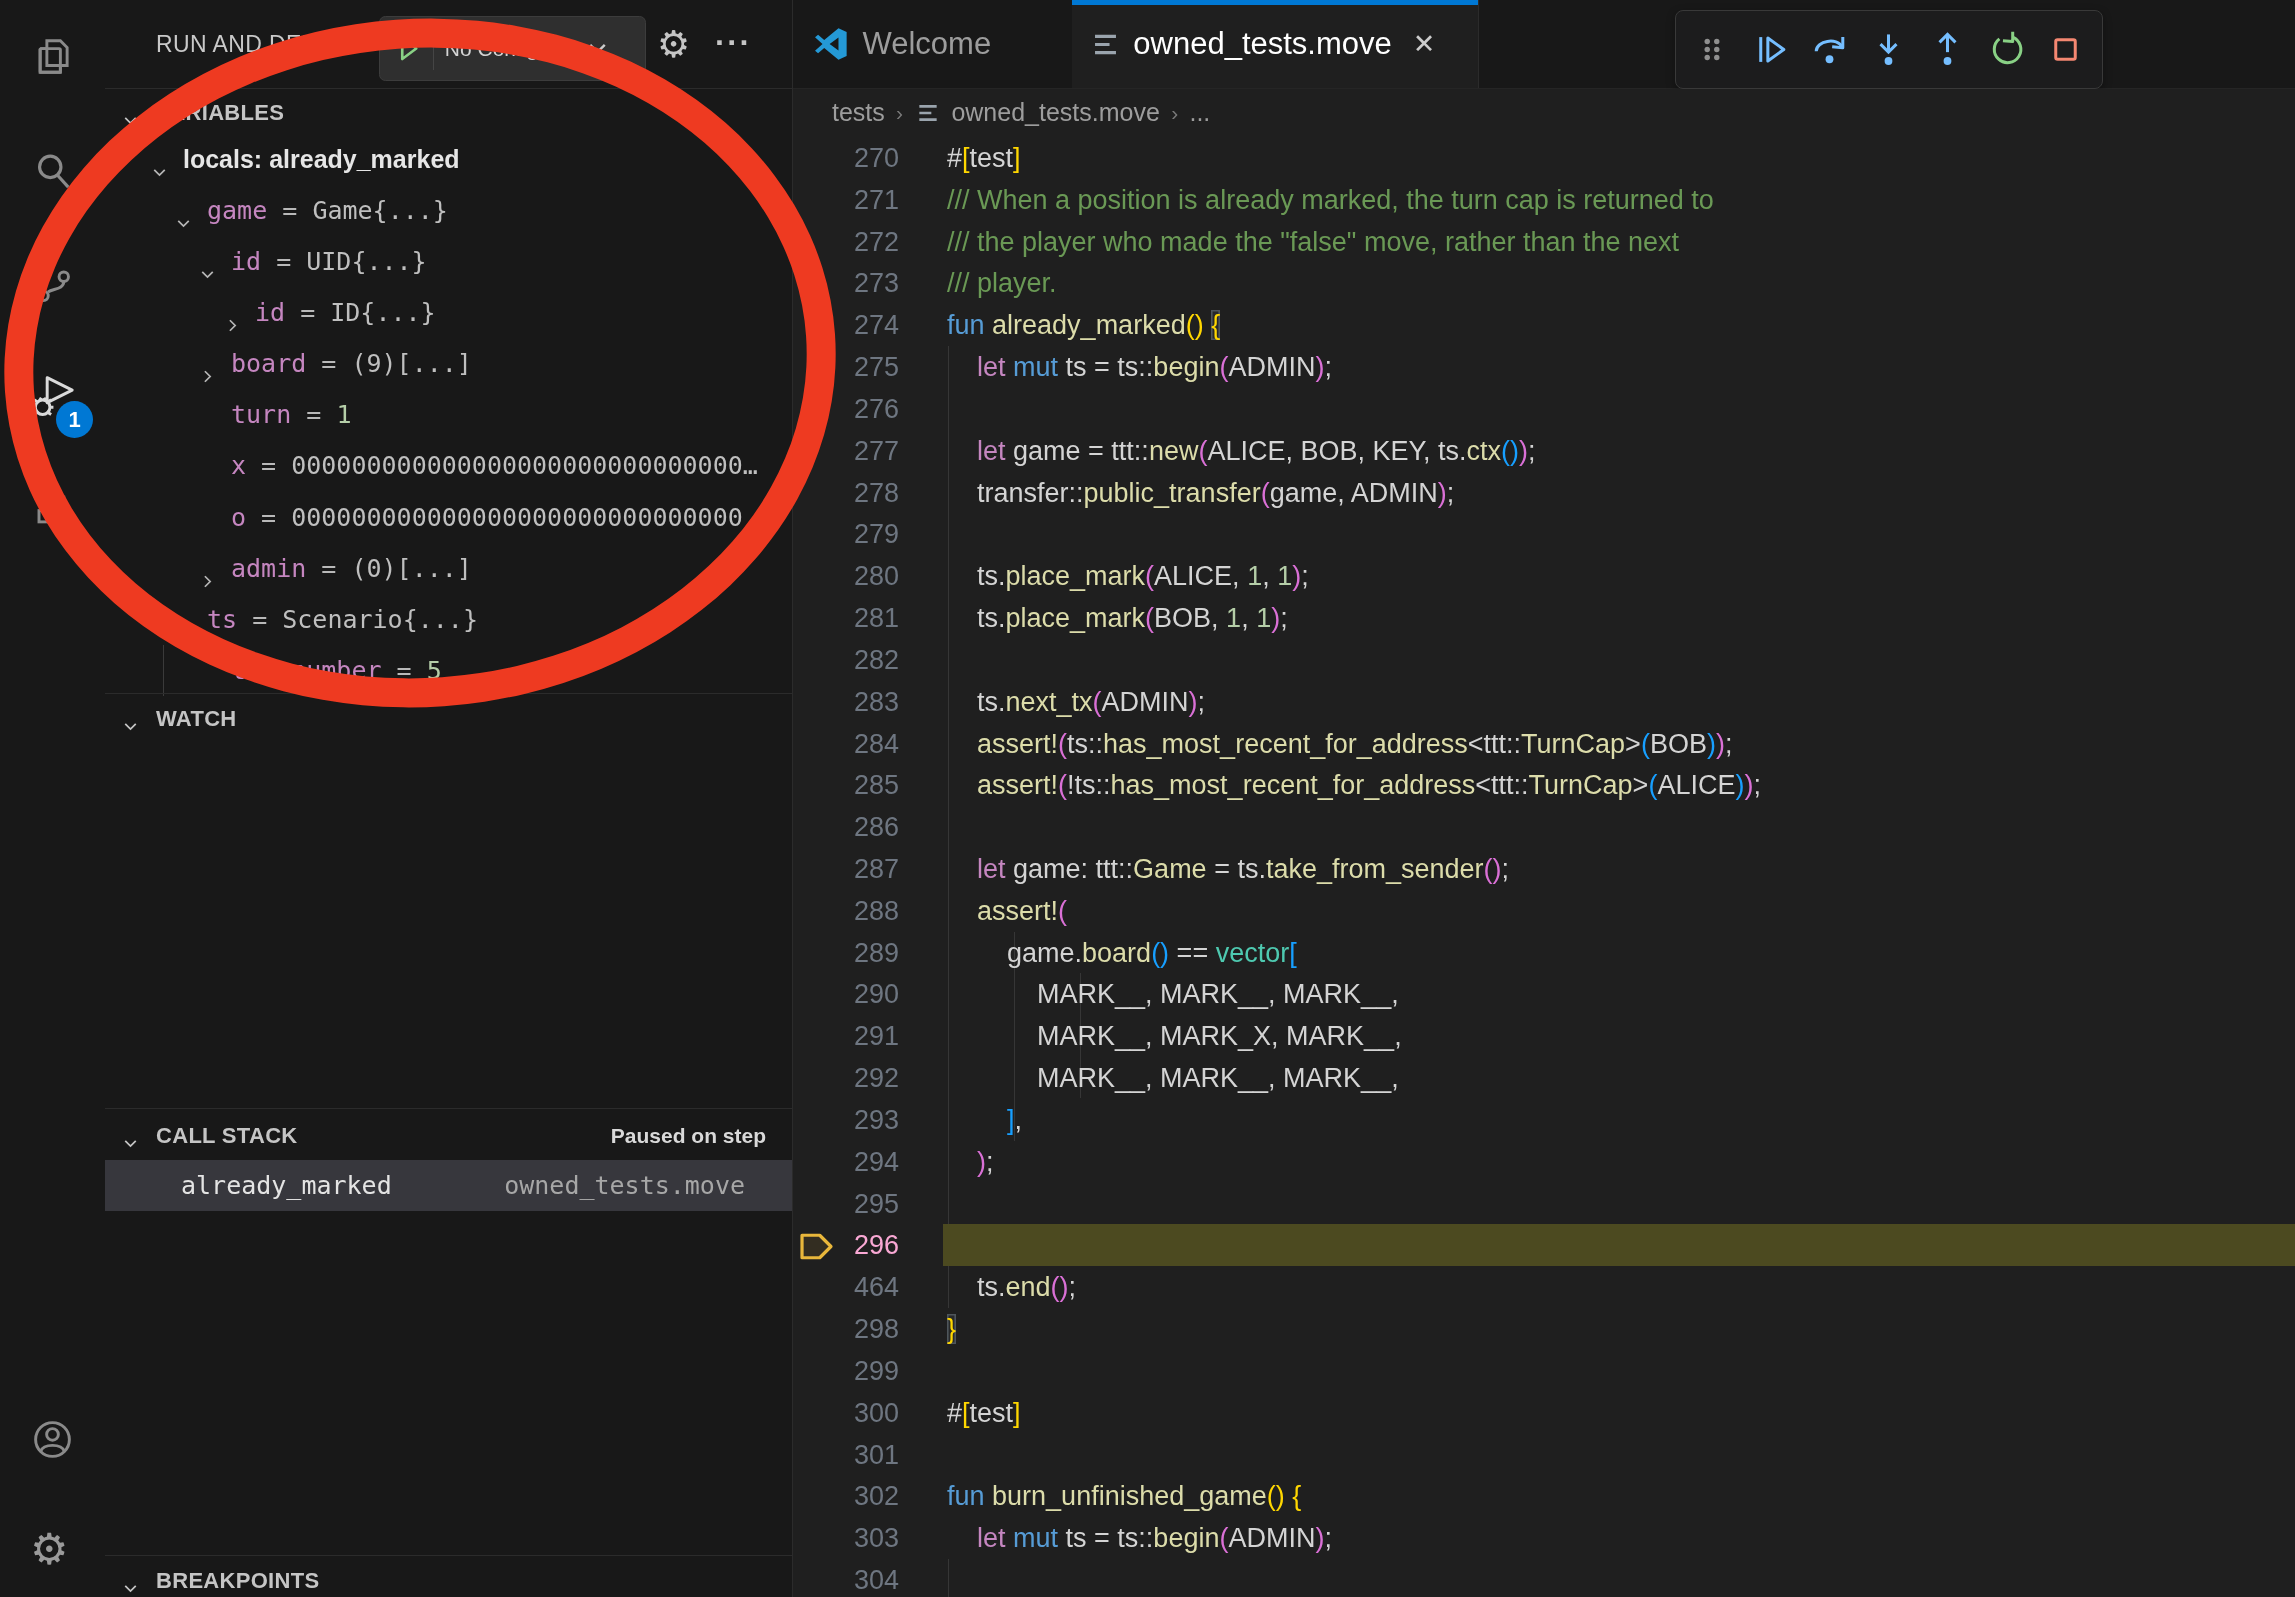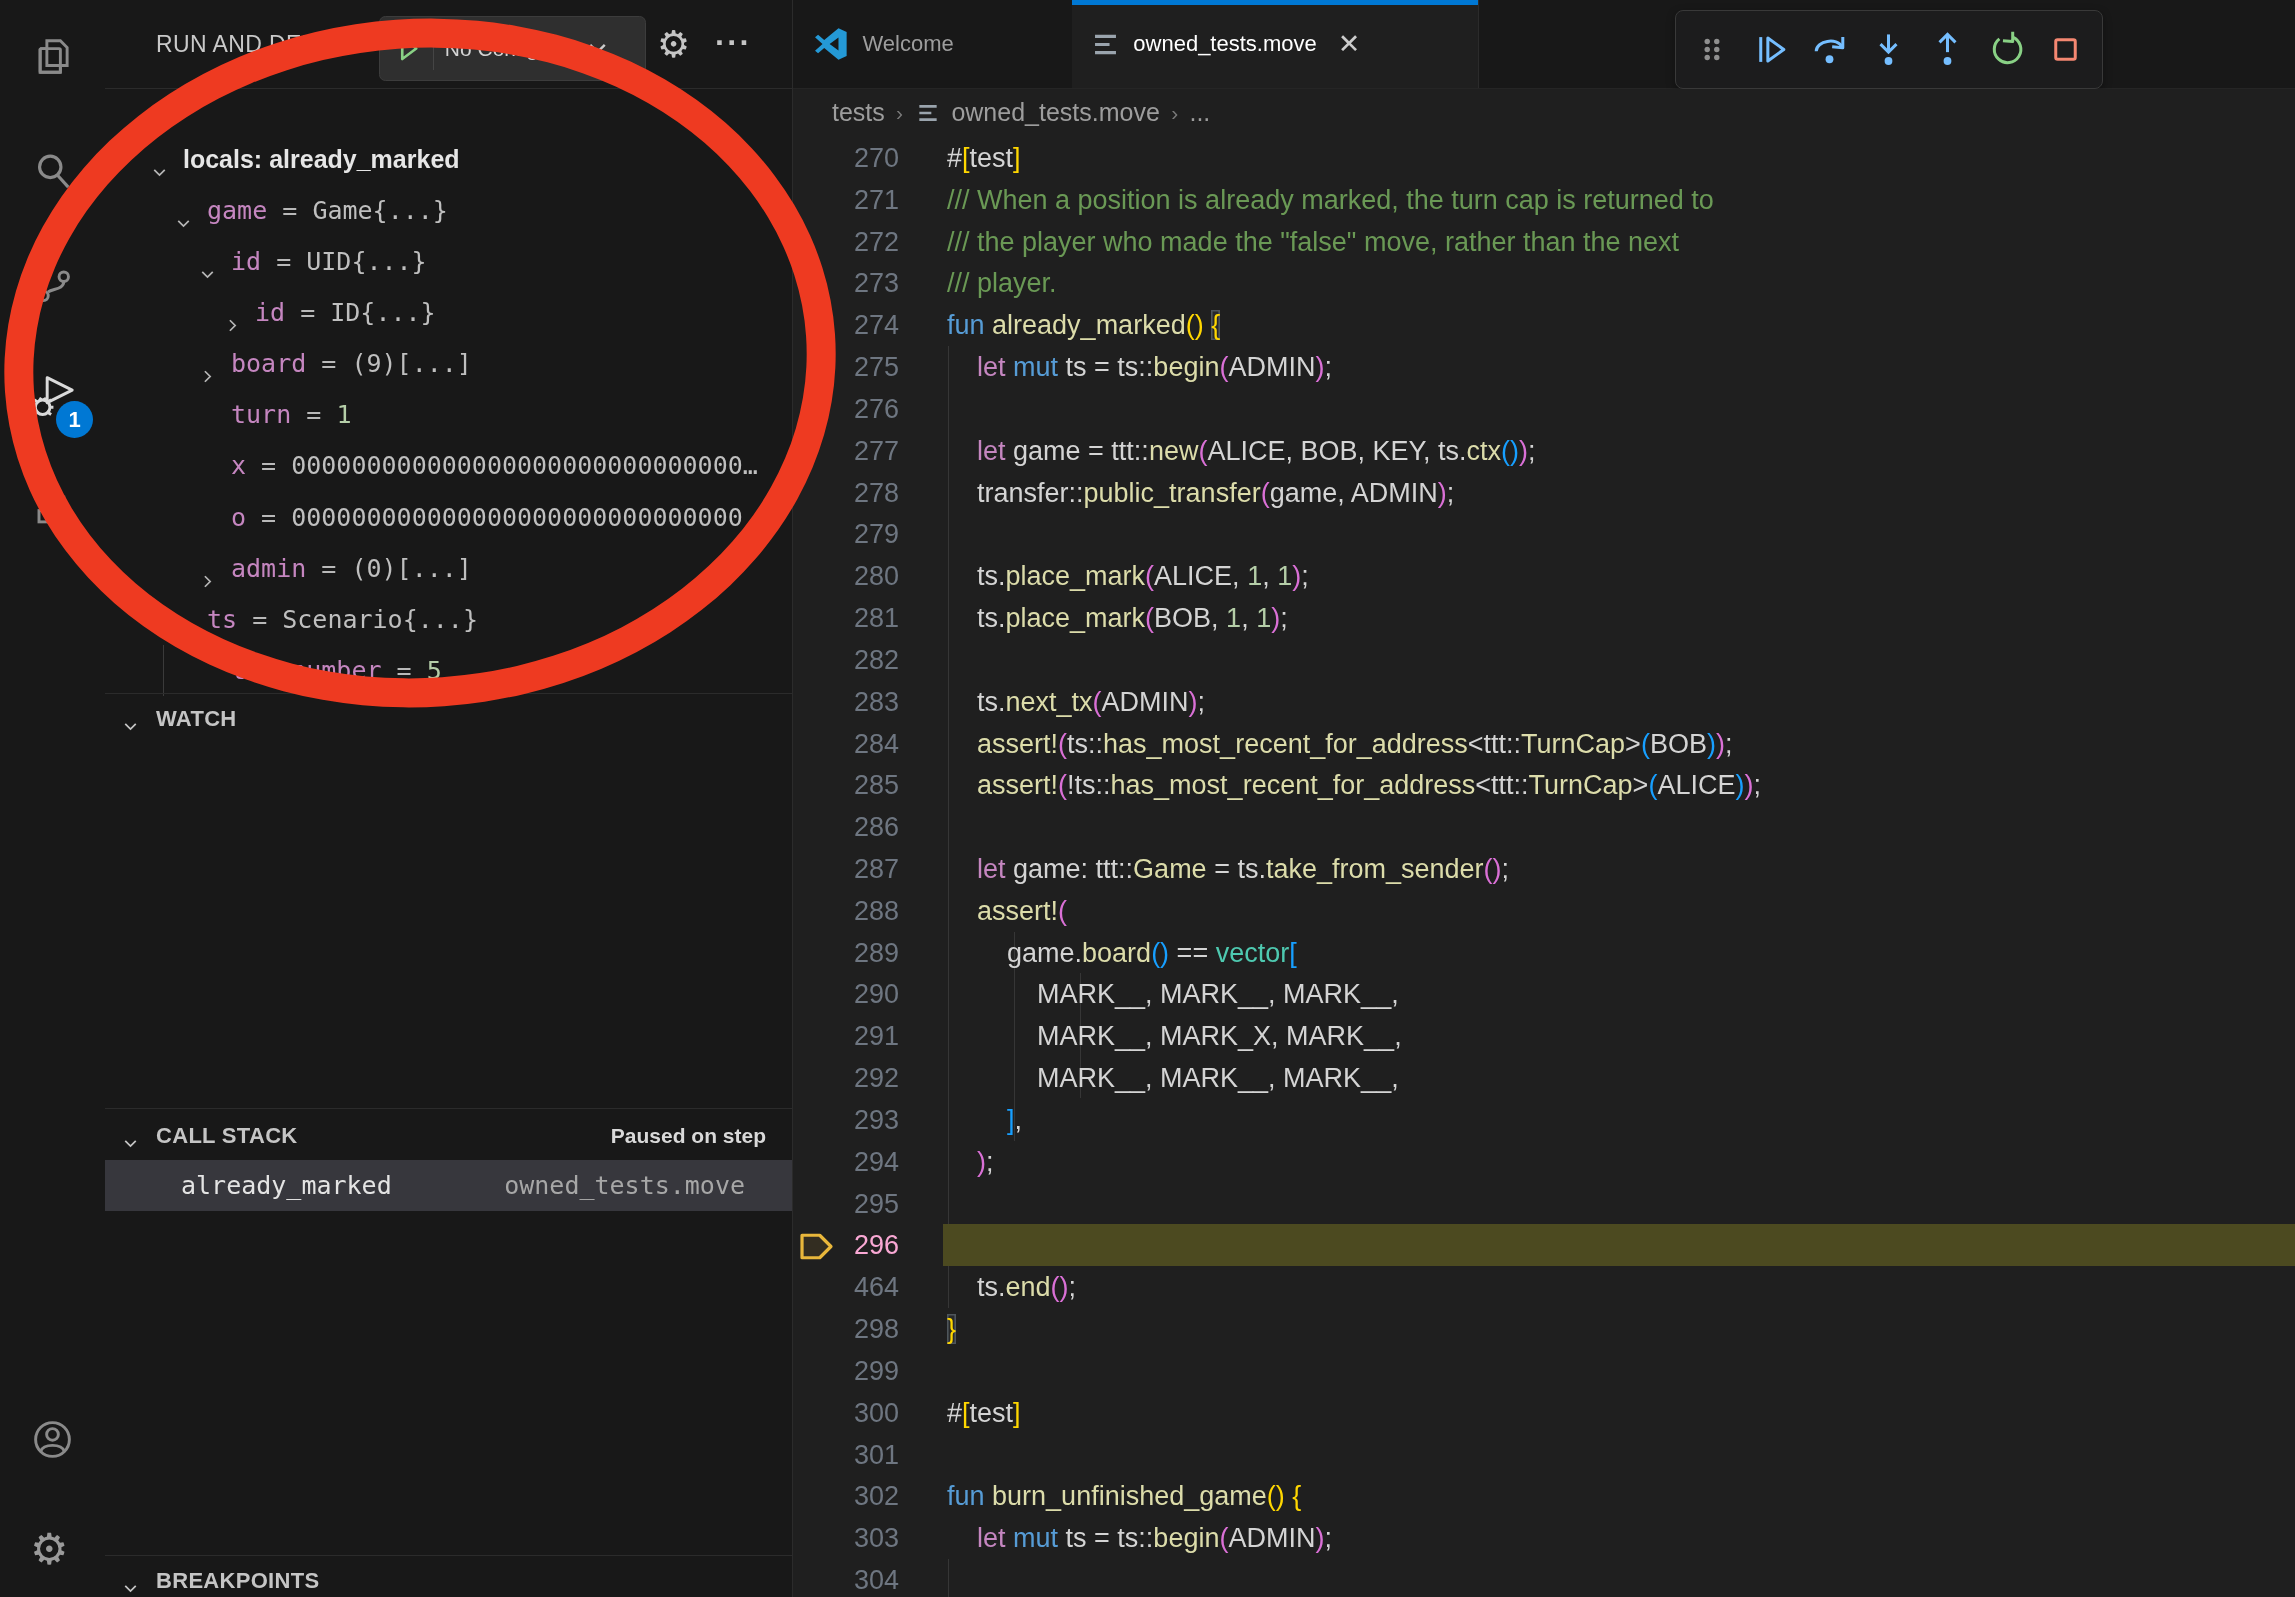--- a/index.html
+++ b/index.html
@@ -36,21 +36,21 @@
   .frame-row{position:absolute;left:0;top:1160px;width:100%;height:51px;background:#37373d;font-family:"DejaVu Sans Mono",monospace;}
   .frame-fn{position:absolute;left:76px;line-height:51px;font-size:25px;color:#e4e4e4;}
   .frame-file{position:absolute;right:47px;line-height:51px;font-size:25px;color:#a7a7a7;}
   
   #editor{position:absolute;left:793px;top:0;width:1502px;height:1597px;background:#1f1f1f;}
   #tabbar{position:absolute;left:0;top:0;width:100%;height:88px;background:#181818;border-bottom:0.8px solid #252525;}
   .tab{position:absolute;top:0;height:88px;display:flex;align-items:center;}
   #tab-welcome{left:0;width:279px;background:#181818;border-right:0.8px solid #2b2b2b;}
   #tab-active{left:279px;width:406px;background:#1f1f1f;border-right:0.8px solid #2b2b2b;}
   #tab-active::before{content:"";position:absolute;left:0;top:0;width:100%;height:4.8px;background:#0078d4;}
-  .tab-label{font-size:22px;}
+  .tab-label{font-size:31px;}
   #tab-welcome .tab-label{color:#9d9d9d;margin-left:14.5px;}
   #tab-active .tab-label{color:#ffffff;margin-left:13px;}
   .tab-close{margin-left:21px;font-size:27px;color:#cccccc;}
   #breadcrumbs{position:absolute;left:0;top:89px;width:100%;height:47px;background:#1f1f1f;display:flex;align-items:center;font-size:25px;color:#9d9d9d;}
   #breadcrumbs .bc{margin-left:11.3px;}
   #breadcrumbs .bc-sep{margin-left:11.3px;color:#7a7a7a;font-size:21px;}
   
   #debug-toolbar{position:absolute;left:882px;top:9.7px;width:413px;height:77px;background:#1c1c1d;border:0.8px solid #393939;border-radius:8px;box-shadow:0 3.2px 8px rgba(0,0,0,.35);display:flex;align-items:center;justify-content:space-around;padding:0 6.4px;}
   .dbg-btn{width:45px;height:45px;display:flex;align-items:center;justify-content:center;}
   
@@ -160,20 +160,28 @@
           <svg width="29" height="29" viewBox="0 0 24 24" fill="none" stroke="#cccccc" stroke-width="2">
               <path d="M6 9 L12 15 L18 9"></path>
             </svg>
         </span>
       </div>
       <span id="header-gear">⚙</span>
       <span id="header-ellipsis">···</span>
     </div>
 
     <div class="divider" style="top:88px"></div>
+    <div class="section-header" style="top:91px">
+      <span class="chev">
+        <svg width="21" height="21" viewBox="0 0 24 24" fill="none" stroke="#c5c5c5" stroke-width="2">
+            <path d="M6 9 L12 15 L18 9"></path>
+          </svg>
+      </span>
+      <span class="stitle">VARIABLES</span>
+    </div>
     <div id="var-rows">
         <div class="var-row" style="top: 0px;"><span class="chev" style="left: 44px;"><svg width="21" height="21" viewBox="0 0 24 24">
               <path d="M6 9 L12 15 L18 9" fill="none" stroke="#b6b6b6" stroke-width="2"></path>
             </svg></span><span class="scope-label" style="position: absolute; left: 78px;">locals: already_marked</span></div>
         <div class="var-row" style="top: 51px;"><span class="chev" style="left: 68px;"><svg width="21" height="21" viewBox="0 0 24 24">
               <path d="M6 9 L12 15 L18 9" fill="none" stroke="#b6b6b6" stroke-width="2"></path>
             </svg></span><span style="position: absolute; left: 102px;"><span class="var-name">game</span><span class="var-eq"> = </span><span class="var-val">Game{...}</span></span></div>
         <div class="var-row" style="top: 102px;"><span class="chev" style="left: 92px;"><svg width="21" height="21" viewBox="0 0 24 24">
               <path d="M6 9 L12 15 L18 9" fill="none" stroke="#b6b6b6" stroke-width="2"></path>
             </svg></span><span style="position: absolute; left: 126px;"><span class="var-name">id</span><span class="var-eq"> = </span><span class="var-val">UID{...}</span></span></div>

